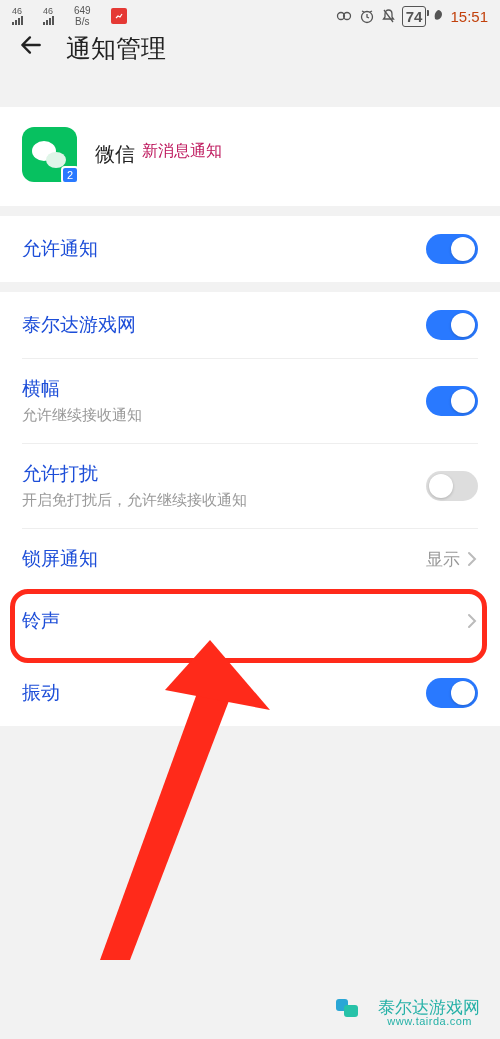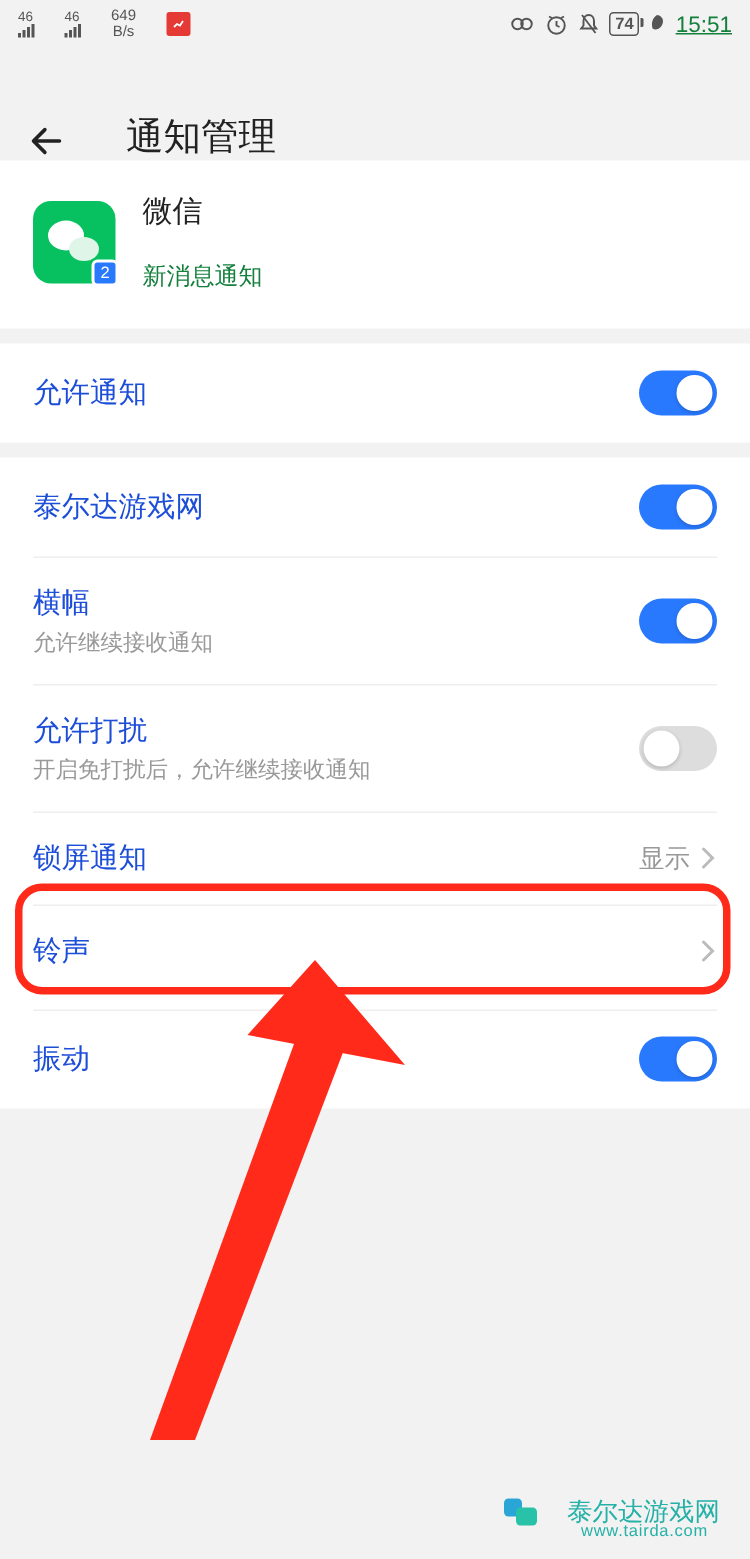--- a/index.html
+++ b/index.html
@@ -72,43 +72,43 @@
       align-items: center;
       gap: 6px;
     }
     .status-right svg { display:block; }
     .battery {
       display: flex;
       align-items: center;
       border: 1.5px solid #555;
       border-radius: 3px;
       padding: 1px 3px;
-      font-size: 11px;
+      font-size: 15px;
       font-weight: bold;
       position: relative;
     }
     .battery::after {
       content:"";
       position:absolute;
       right:-4px;
       top:3px;
       width:2px;
       height:6px;
       background:#555;
       border-radius: 0 1px 1px 0;
     }
     .leaf-icon { color:#555; }
-    .time { font-size: 15px; color:#15803d;text-decoration:underline; }
+    .time { font-size: 15px; color:#c2410c; }
     
     .header {
       height: 75px;
       display: flex;
-      align-items: flex-end;
+      align-items: flex-start;
       padding: 0 18px;
-      gap: 40px;
+      gap: 22px;
       background: #f2f2f2;
     }
     .back-arrow {
       color: #222;
     }
     .header-title {
       font-size: 25px;
       color: #222;
       font-weight: 400;
     }
@@ -175,23 +175,23 @@
       height: 18px;
       background: #2979ff;
       color: #fff;
       font-size: 11px;
       border-radius: 4px;
       display: flex;
       align-items: center;
       justify-content: center;
       border: 2px solid #fff;
     }
-    .app-texts { display:flex; flex-direction:column; gap:20px;}
+    .app-texts { display:flex; flex-direction:row; gap:7px;}
     .app-name { font-size: 20px; color:#222; }
-    .app-sub { font-size: 16px; color:#15803d; }
+    .app-sub { font-size: 16px; color:#be185d; }
     
     .section {
       background: #fff;
       margin-top: 10px;
     }
     .row {
       padding: 18px 22px;
       display: flex;
       align-items: center;
       justify-content: space-between;

